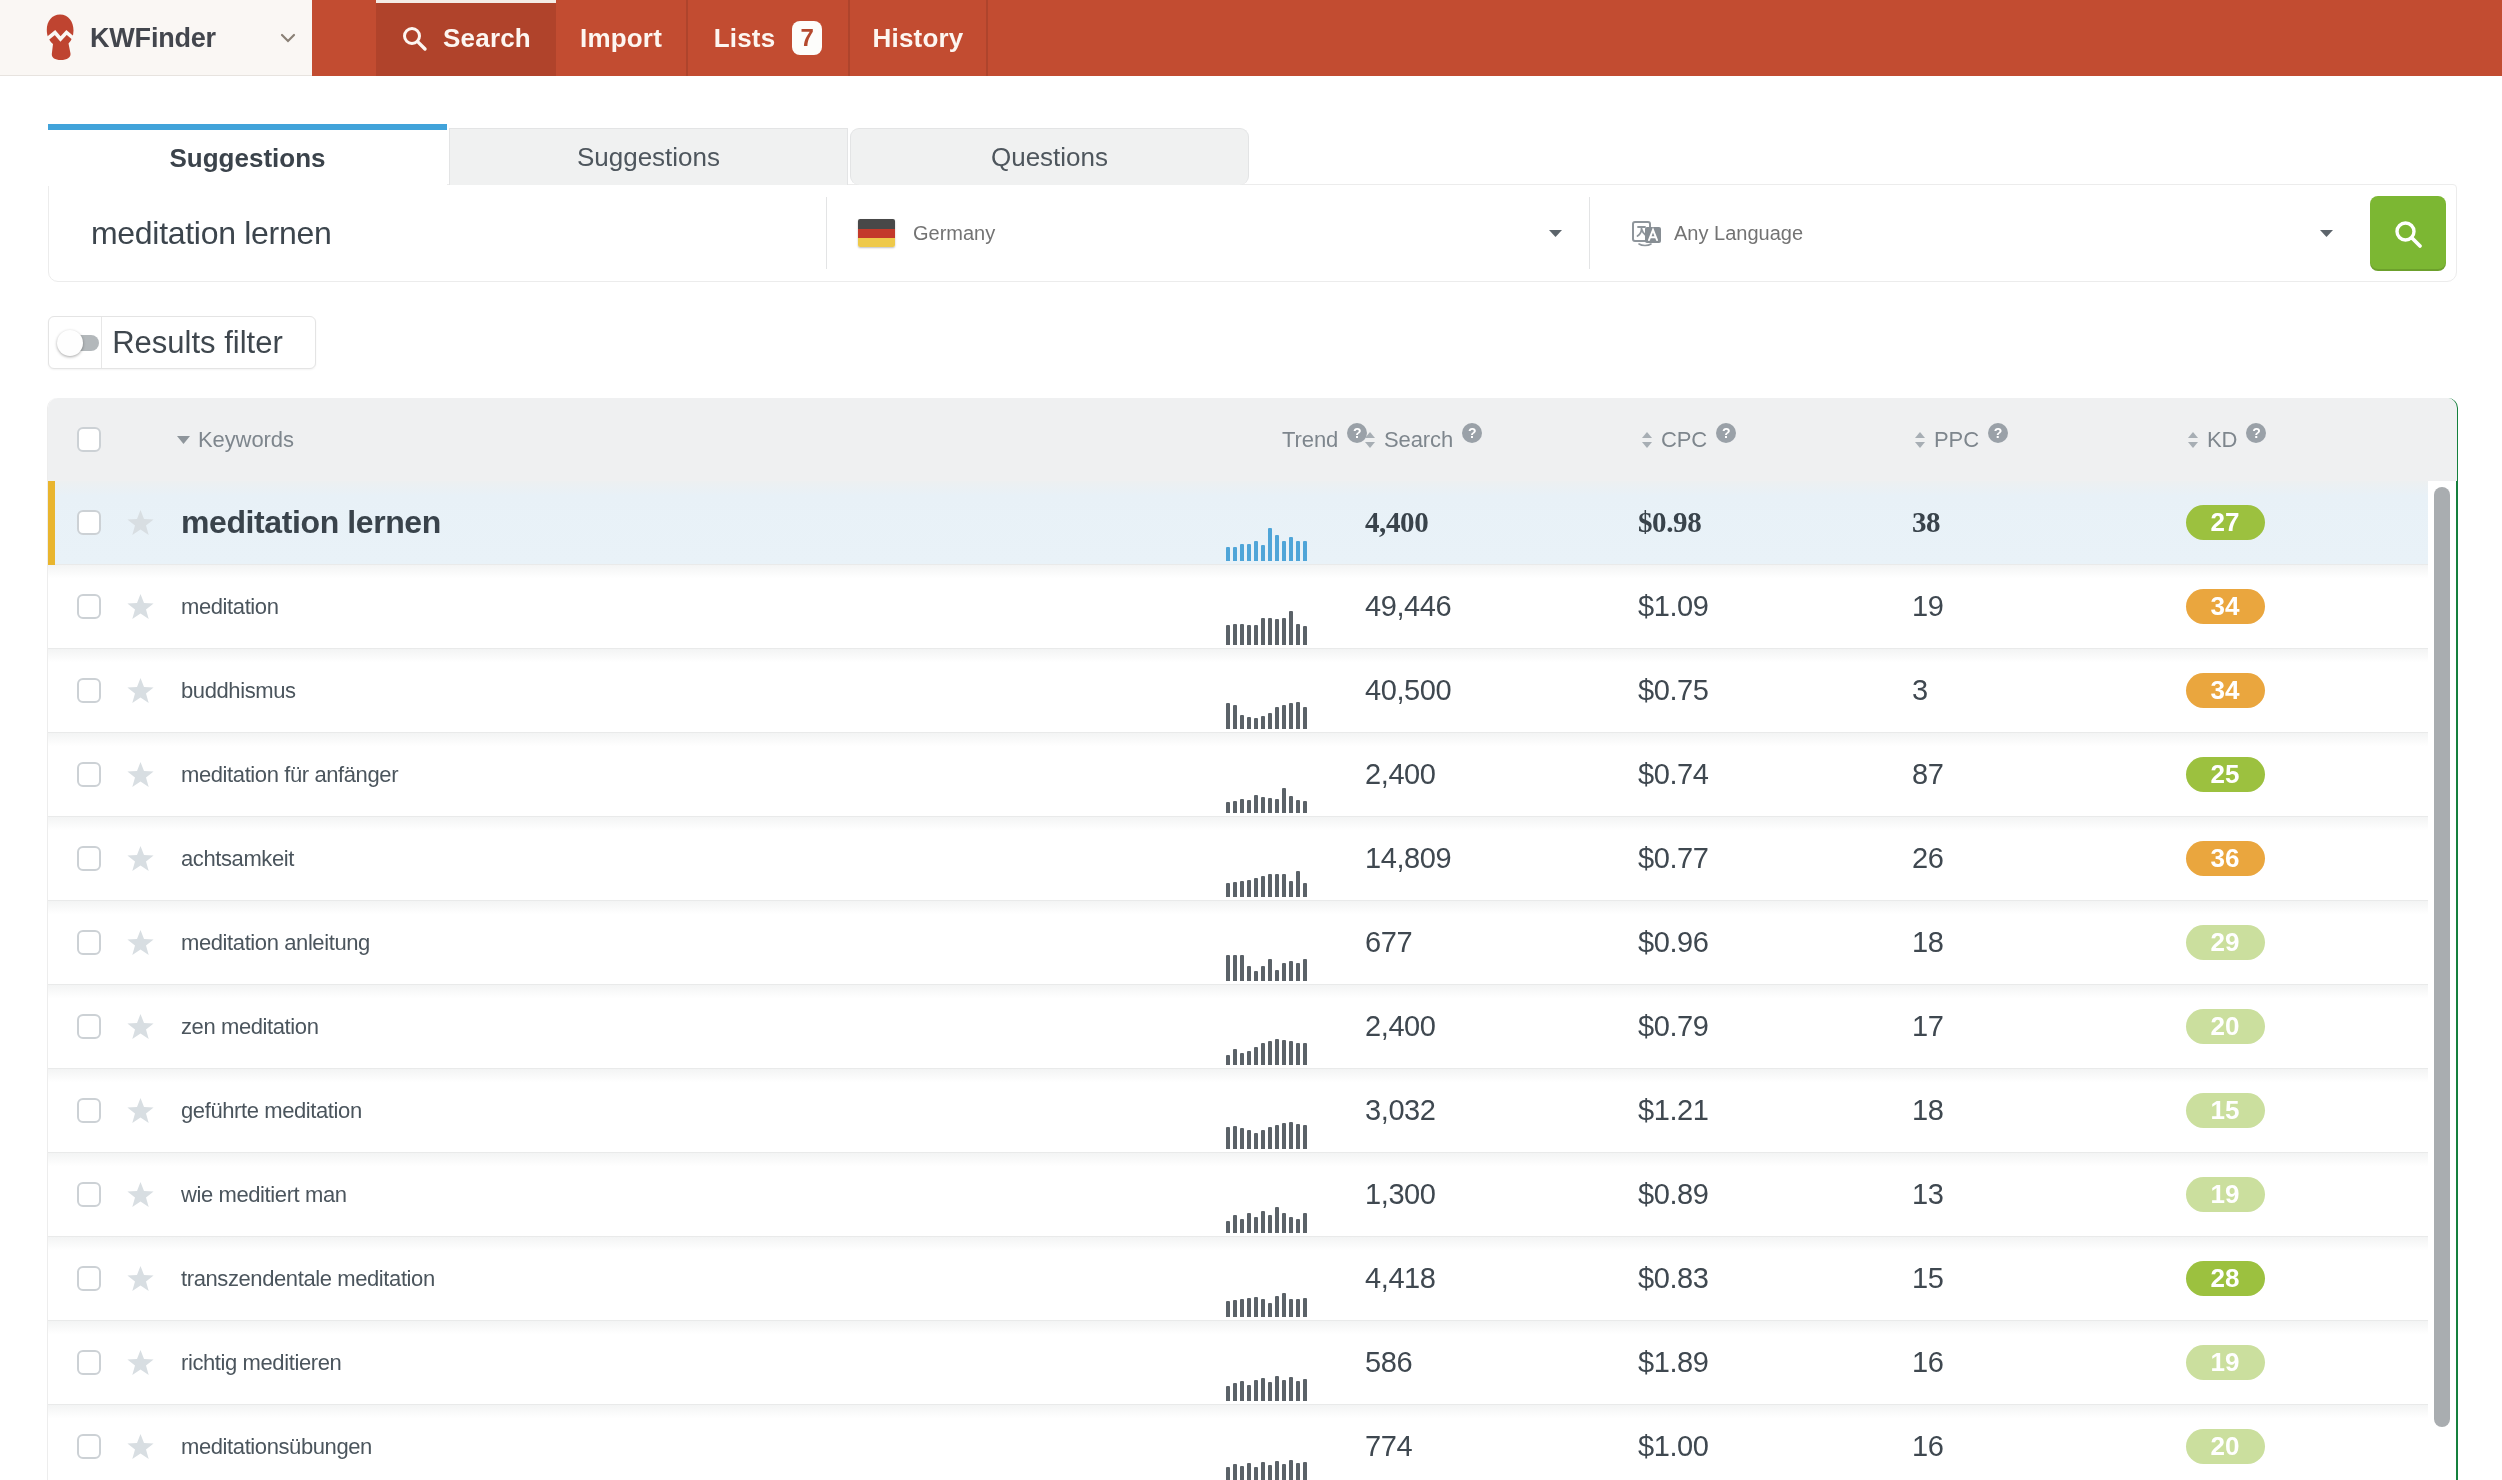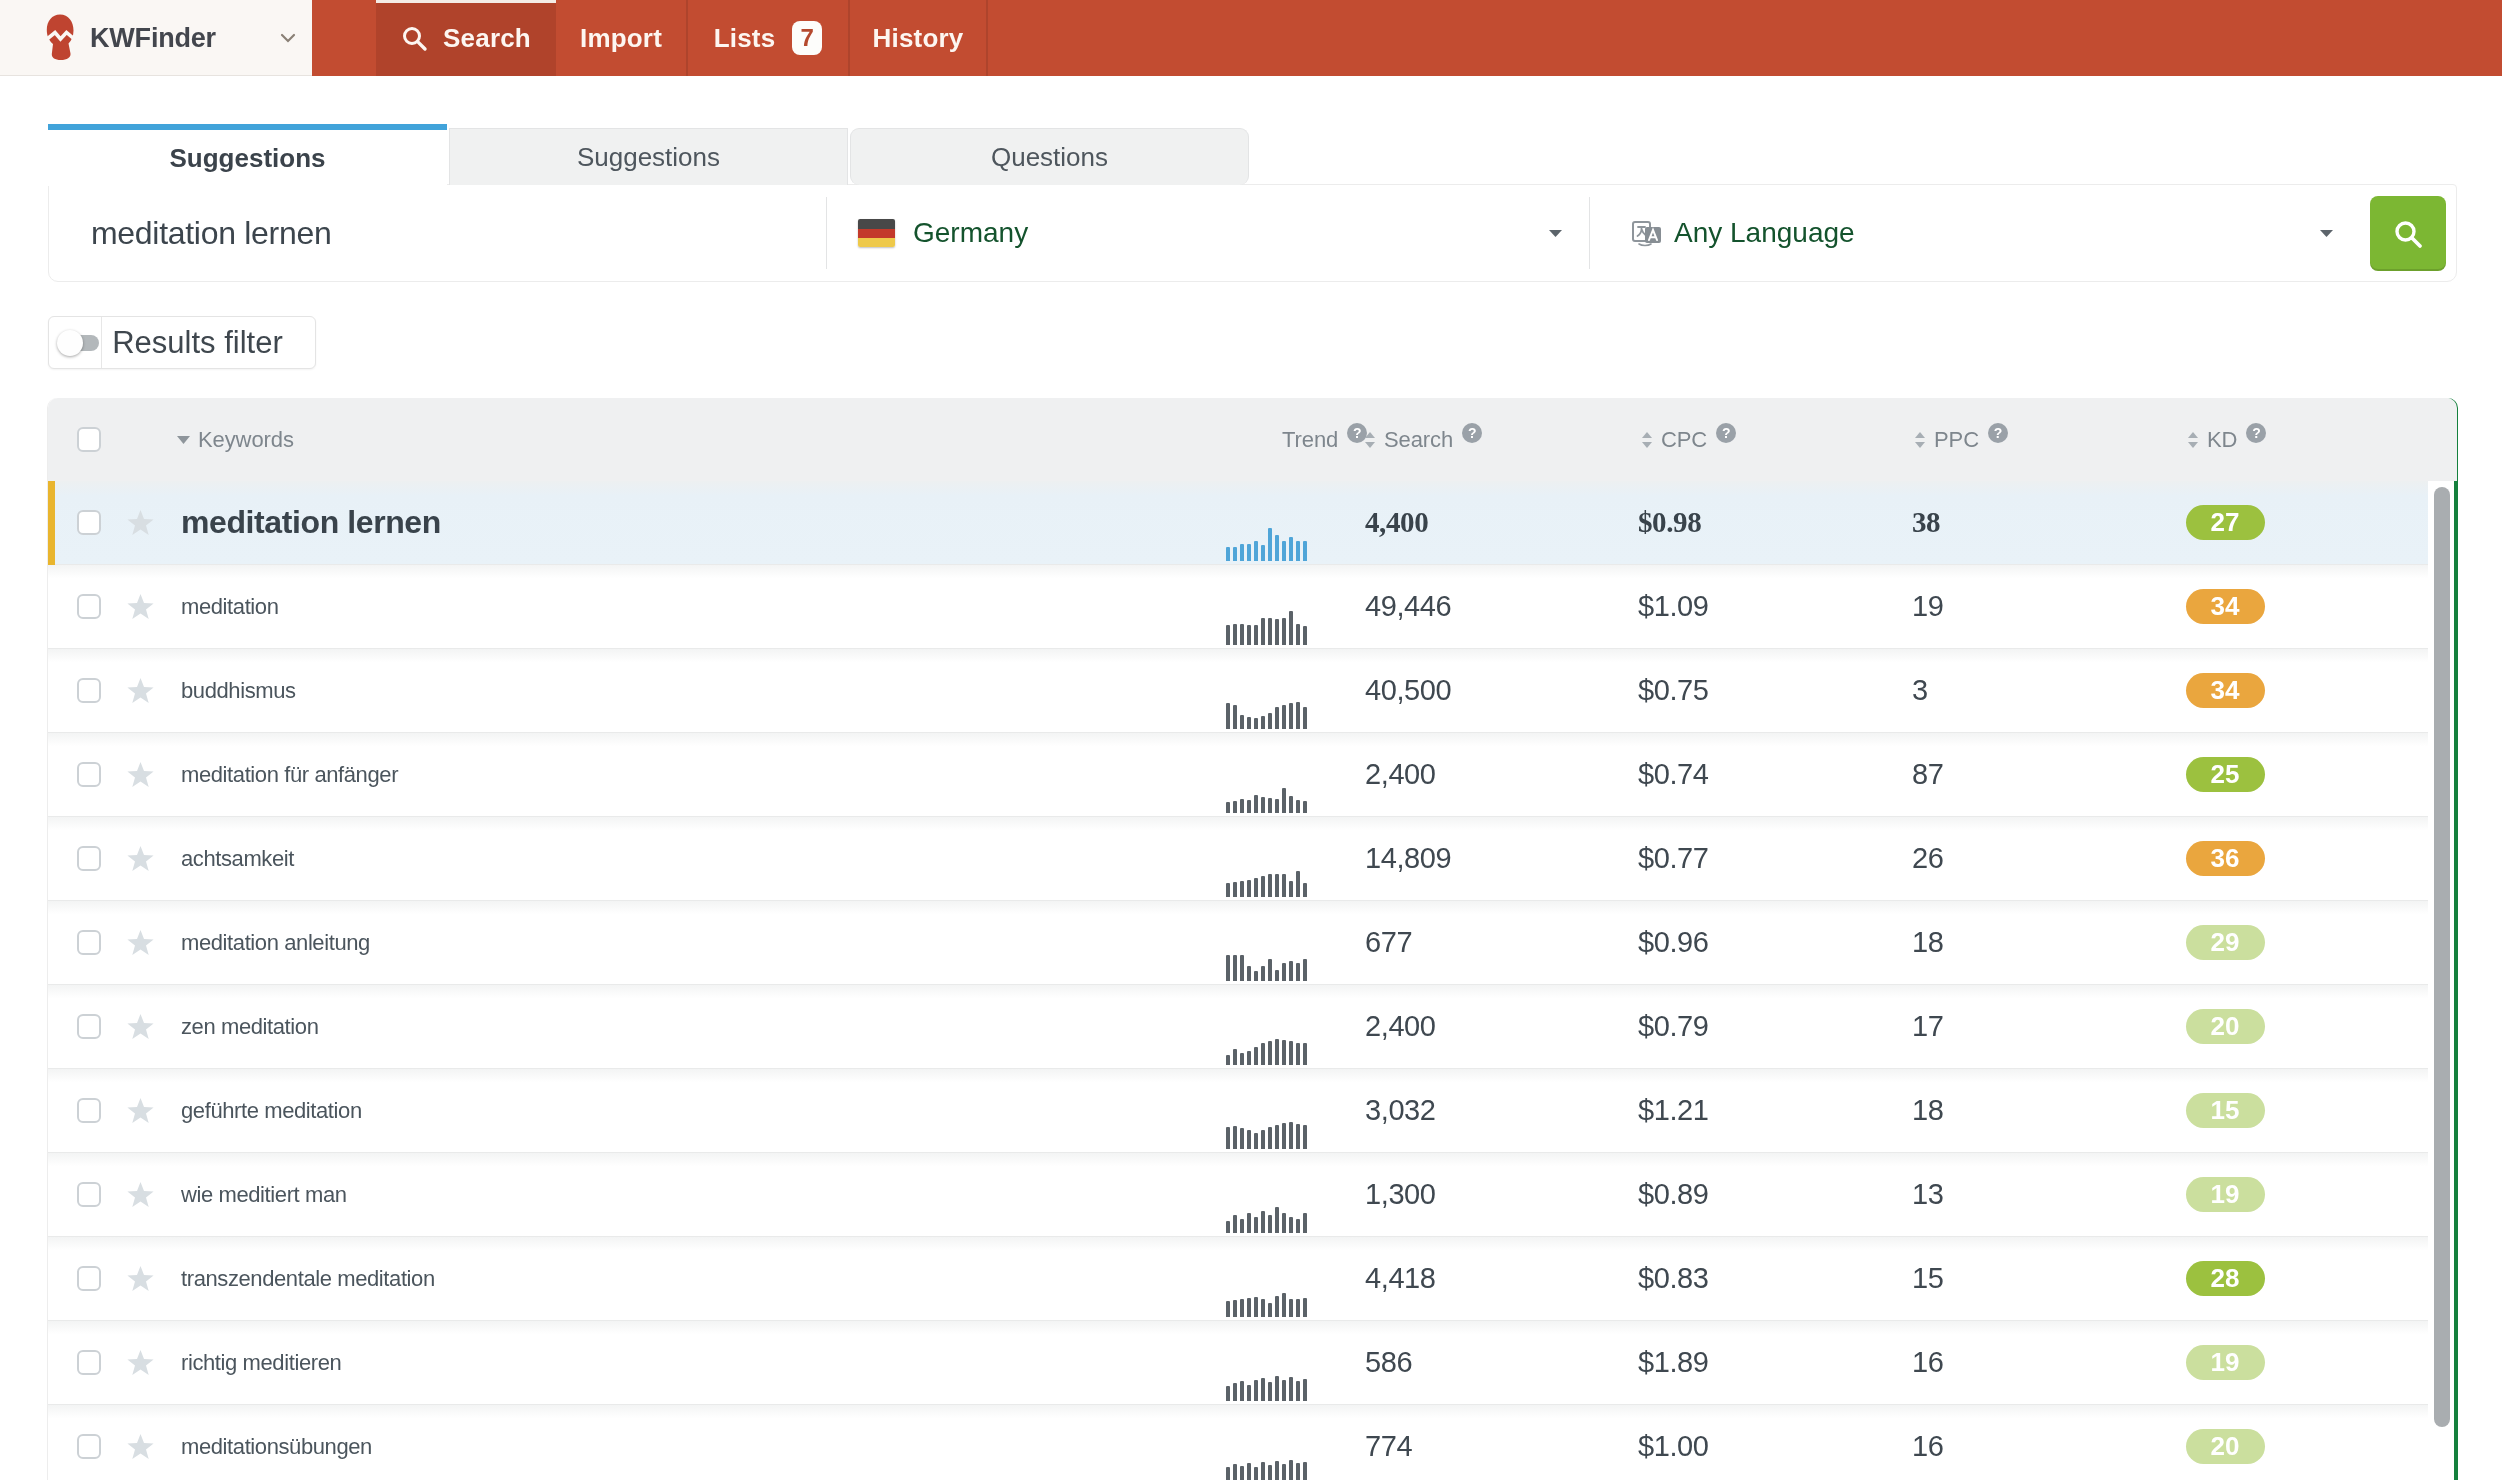--- a/index.html
+++ b/index.html
@@ -59,21 +59,21 @@
   .panel-section { position:absolute; top:0; height:96px; display:flex; align-items:center; }
   .sec-keyword { left:0; width:776px; }
   .keyword-value { margin-left:42px; font-size:32px; color:#3c454d; letter-spacing:-0.3px; }
   .v-divider { position:absolute; top:12px; width:1px; height:72px; background:#e3e4e5; }
   .sec-country { left:777px; width:763px; cursor:pointer; }
   .flag { margin-left:32px; width:37px; height:28px; border-radius:2px; overflow:hidden; box-shadow:0 1px 2px rgba(0,0,0,0.25); flex:none; display:block; }
   .flag span { display:block; width:100%; }
   .flag .f1 { height:10px; background:#484848; }
   .flag .f2 { height:9px; background:#c3392b; }
   .flag .f3 { height:9px; background:#eec94a; }
-  .select-label { margin-left:18px; font-size:28px; color:#14532d; }
+  .select-label { margin-left:18px; font-size:20px; color:#737373; }
   .caret { position:absolute; width:15px; height:9px; top:44px; }
   .caret svg { display:block; }
   .sec-language { left:1541px; width:816px; cursor:pointer; }
   .lang-icon { margin-left:42px; width:30px; height:30px; flex:none; }
   .search-btn {
     position:absolute; left:2321px; top:11px; width:76px; height:75px;
     background:#7cb733; border:none; border-radius:8px; cursor:pointer;
     display:flex; align-items:center; justify-content:center;
     box-shadow:inset 0 -2px 0 rgba(0,0,0,0.12);
   }
@@ -89,21 +89,21 @@
   .toggle-track { position:absolute; left:14px; top:18px; width:36px; height:16px; border-radius:8px; background:#b3b8bb; }
   .toggle-knob { position:absolute; left:8px; top:13px; width:26px; height:26px; border-radius:50%; background:#fefefe;
     box-shadow:0 1px 3px rgba(0,0,0,0.35); }
   .filter-sep { position:absolute; left:52px; top:0; width:1px; height:51px; background:#e7e7e7; }
   .filter-label { position:absolute; left:53px; top:0; width:191px; height:51px; display:flex; align-items:center; justify-content:center;
     font-size:31px; color:#3f474e; }
 
   
   .table {
     position:absolute; left:47px; top:398px; width:2411px; height:1082px;
-    border-left:1px solid #ededed; border-right:4px solid #15803d;
+    border-left:1px solid #ededed; border-right:2px solid #15803d;
     border-radius:10px 10px 0 0;
   }
   .thead {
     position:absolute; left:0; top:0; width:2409px; height:83px;
     background:#eff0f1; border-radius:10px 10px 0 0;
   }
   .rows { position:absolute; left:0; top:83px; width:2409px; }
   .row { position:relative; width:2380px; height:84px; border-bottom:1px solid #e9eaea;
     background:linear-gradient(180deg,#f3f4f4 0%,#ffffff 16%); }
   .row.selected { background:linear-gradient(180deg,#edf0f1 0%,#e8f1f7 18%,#e9f2f8 100%); }

